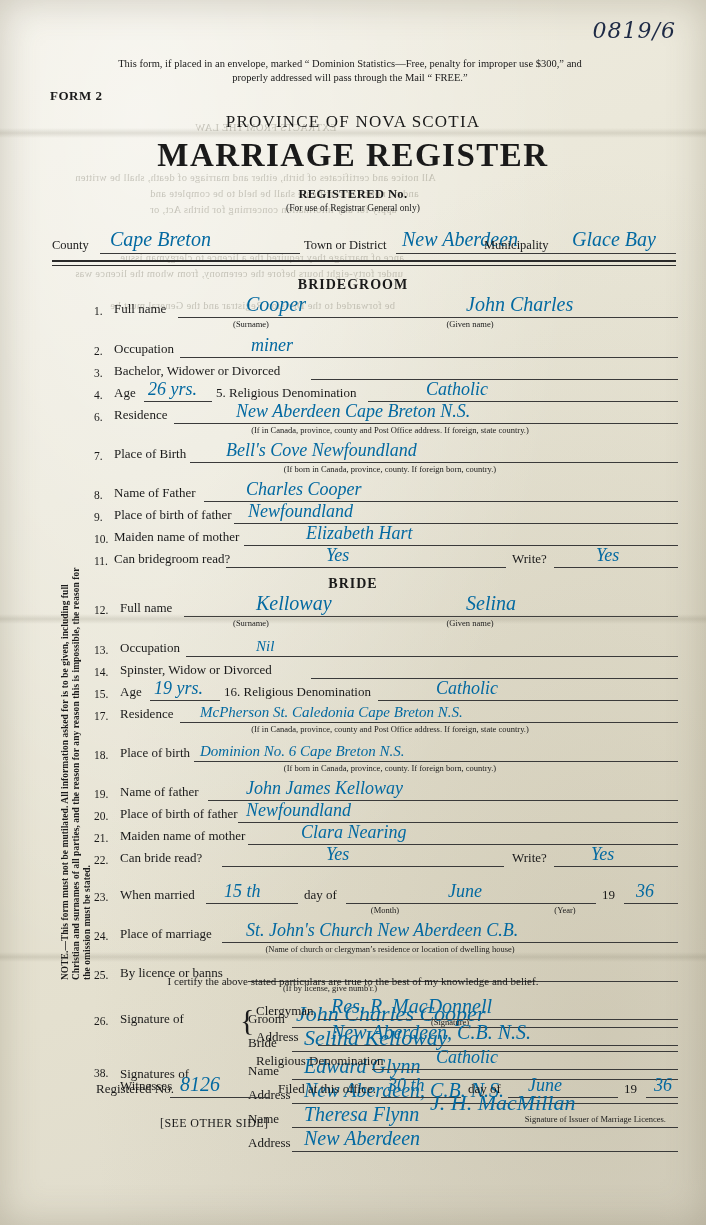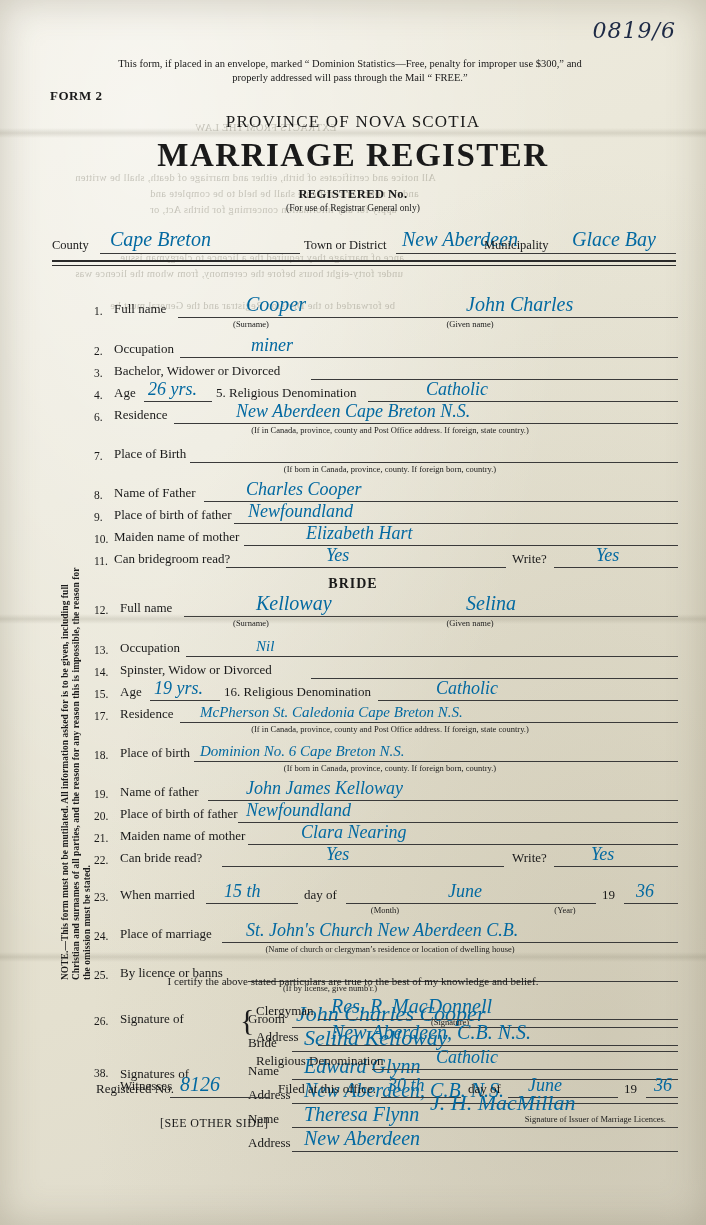--- a/index.html
+++ b/index.html
@@ -251,20 +251,21 @@
     <span class="entry lg" style="left:350px; bottom:3px;">New Aberdeen</span>
 
     <span class="lbl" style="position:absolute;left:432px;bottom:1px;">Municipality</span>
     <span class="rule" style="left:513px; right:0;"></span>
     <span class="entry lg" style="left:520px; bottom:3px;">Glace Bay</span>
   </div>
 
   <div id="dbl-rule"></div>
   <div id="dbl-rule2"></div>
 
+  <div class="section-head" style="top:277px;">BRIDEGROOM</div>
 
   <div class="row" style="top:298px;">
     <span class="num">1.</span>
     <span class="label" style="left:18px;">Full name</span>
     <span class="rule" style="left:82px; right:0;"></span>
     <span class="entry lg" style="left:150px;">Cooper</span>
     <span class="entry lg" style="left:370px;">John Charles</span>
   </div>
   <div class="sub" style="top:319px; left:196px; width:110px;">(Surname)</div>
   <div class="sub" style="top:319px; left:410px; width:120px;">(Given name)</div>
@@ -297,20 +298,21 @@
     <span class="label" style="left:18px;">Residence</span>
     <span class="rule" style="left:78px; right:0;"></span>
     <span class="entry" style="left:140px;">New Aberdeen Cape Breton N.S.</span>
   </div>
   <div class="sub" style="top:425px; left:180px; width:420px;">(If in Canada, province, county and Post Office address.  If foreign, state country.)</div>
 
   <div class="row" style="top:443px;">
     <span class="num">7.</span>
     <span class="label" style="left:18px;">Place of Birth</span>
     <span class="rule" style="left:94px; right:0;"></span>
+    <span class="entry" style="left:130px;">Bell's Cove Newfoundland</span>
   </div>
   <div class="sub" style="top:464px; left:180px; width:420px;">(If born in Canada, province, county.  If foreign born, country.)</div>
 
   <div class="row" style="top:482px;">
     <span class="num">8.</span>
     <span class="label" style="left:18px;">Name of Father</span>
     <span class="rule" style="left:108px; right:0;"></span>
     <span class="entry" style="left:150px;">Charles Cooper</span>
   </div>
 

